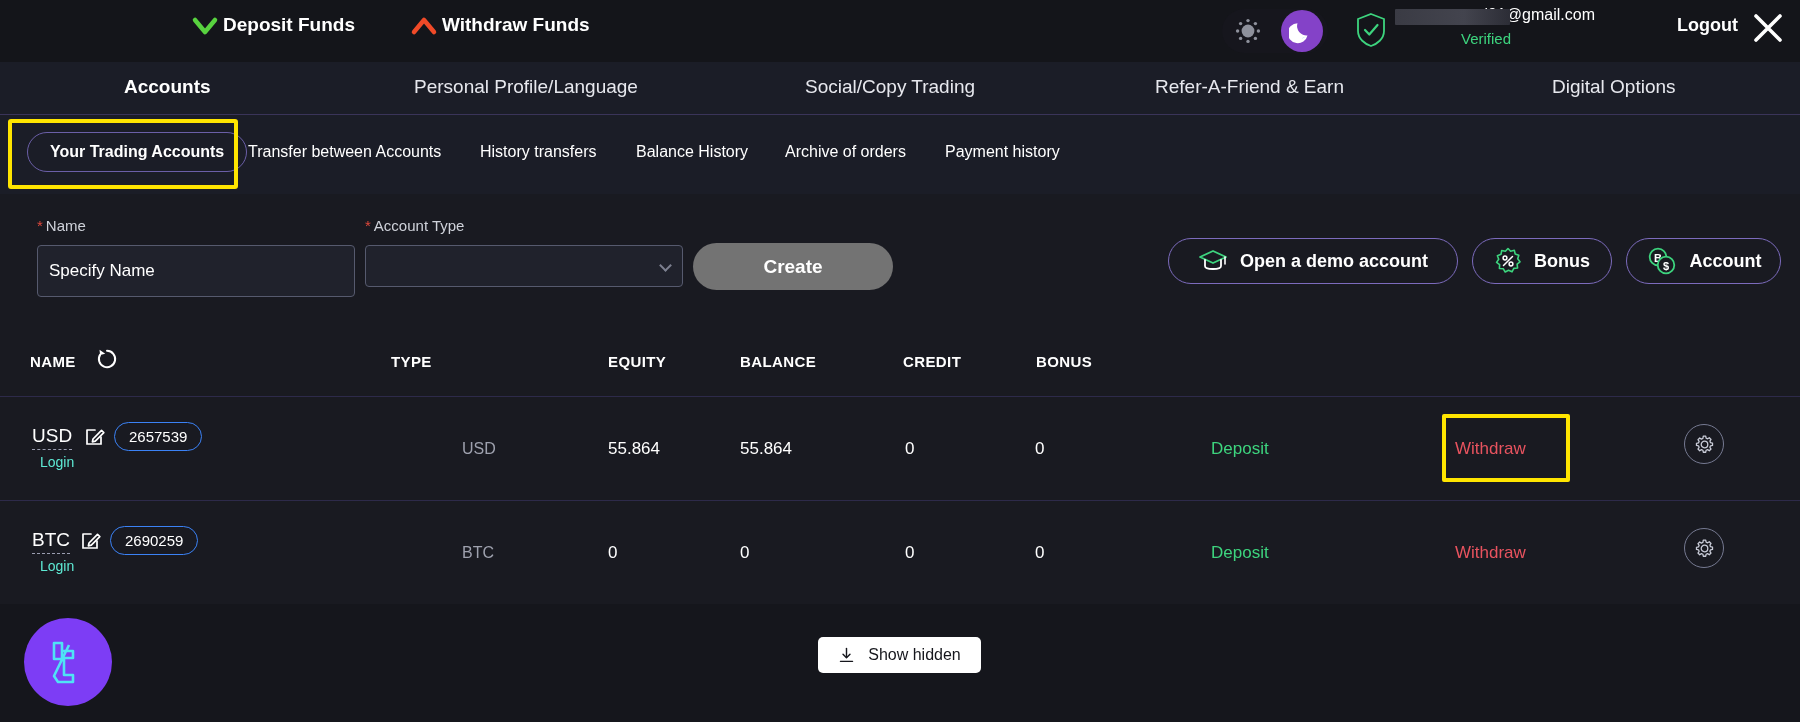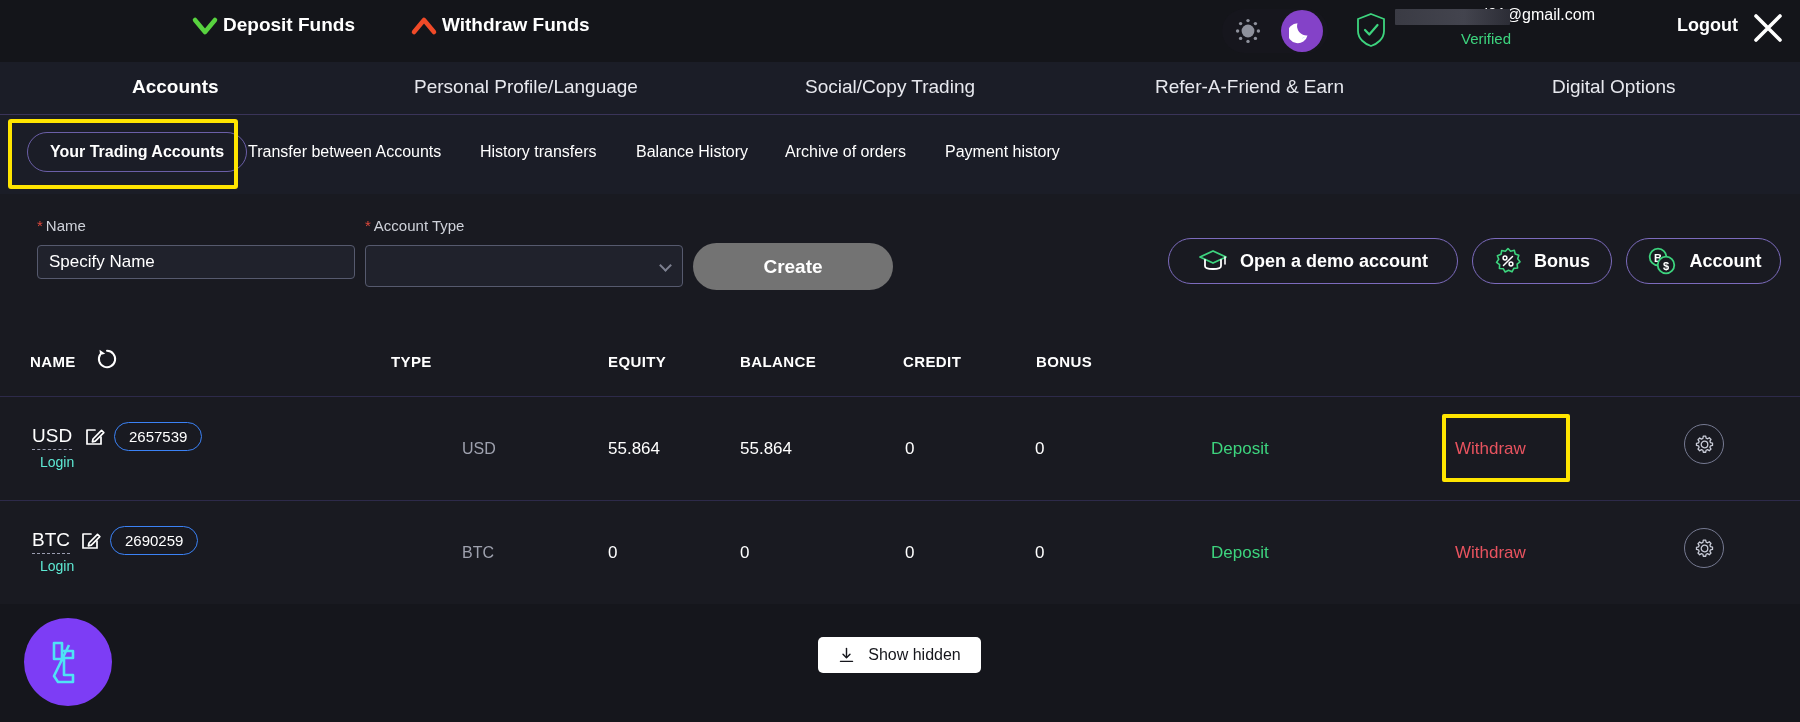--- a/index.html
+++ b/index.html
@@ -87,21 +87,21 @@
   }
 
   
   .formbar {
     position: absolute; top: 194px; left: 0; width: 1800px; height: 132px;
     background: #191a21;
   }
   .field-label { position: absolute; font-size: 15px; color: #cfd2da; white-space: nowrap; }
   .field-label .star { color: #e0483c; margin-right: 3px; }
   .name-input {
-    position: absolute; left: 37px; top: 245px; width: 318px; height: 34px;
+    position: absolute; left: 37px; top: 245px; width: 318px; height: 52px;
     background: #20222c; border: 1px solid #565a6e; border-radius: 4px;
     color: #ffffff; font-size: 17px; padding: 0 11px; font-family: "Liberation Sans", sans-serif;
   }
   .name-input::placeholder { color: #ffffff; opacity: 1; }
   .type-select {
     position: absolute; left: 365px; top: 245px; width: 318px; height: 42px;
     background: #20222c; border: 1px solid #565a6e; border-radius: 4px; cursor: pointer;
   }
   .chev {
     position: absolute; right: 12px; top: 15px;
@@ -237,21 +237,21 @@
     <div class="logout">Logout</div>
 
     <div class="close-x">
       <svg width="34" height="34" viewBox="0 0 34 34">
         <path d="M5 5 L29 29 M29 5 L5 29" stroke="#ffffff" stroke-width="3.6" stroke-linecap="round"></path>
       </svg>
     </div>
   </div>
 
   <div class="mainnav">
-    <div class="mainnav-item active" style="left:132px">Accounts</div>
+    <div class="mainnav-item active" style="left:124px">Accounts</div>
     <div class="mainnav-item" style="left:414px">Personal Profile/Language</div>
     <div class="mainnav-item" style="left:805px">Social/Copy Trading</div>
     <div class="mainnav-item" style="left:1155px">Refer-A-Friend &amp; Earn</div>
     <div class="mainnav-item" style="left:1552px">Digital Options</div>
   </div>
 
   <div class="subnav">
     <div class="pill">Your Trading Accounts</div>
     <div class="hl-pill"></div>
     <div class="subnav-item" style="left:248px">Transfer between Accounts</div>

